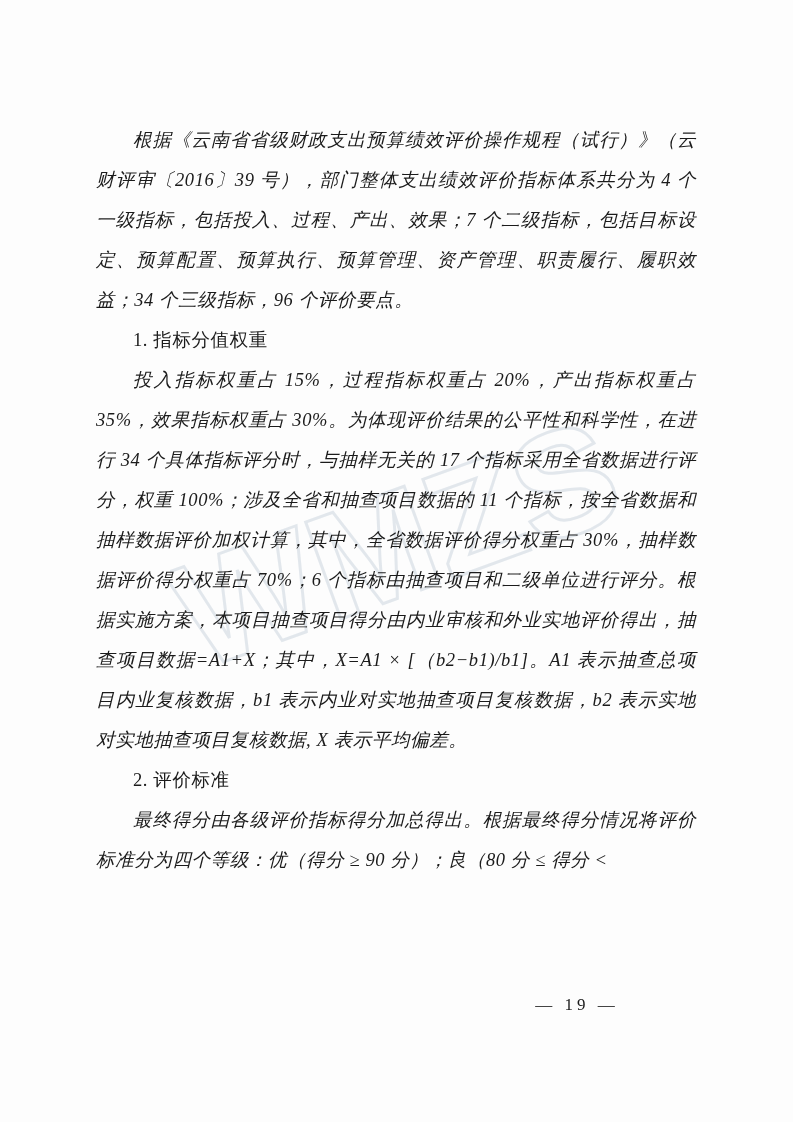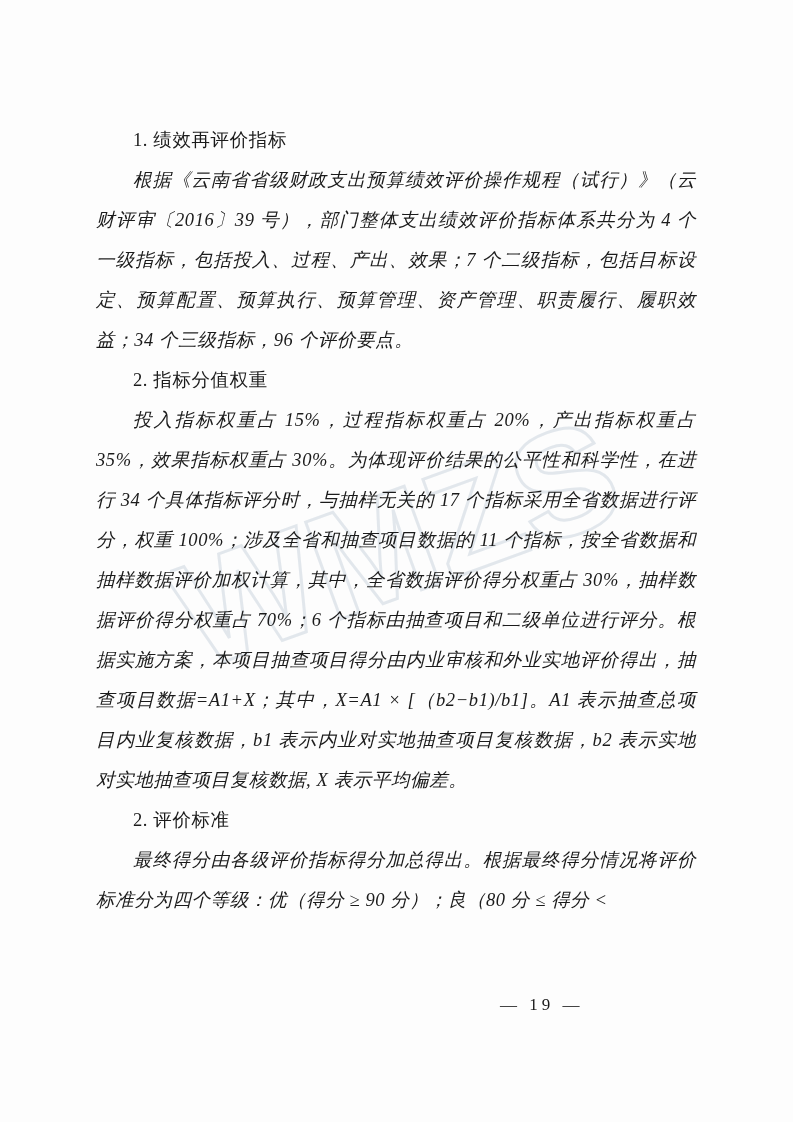--- a/index.html
+++ b/index.html
@@ -62,21 +62,21 @@
     text-indent: 2em;
     letter-spacing: 0.6px;
     margin: 0;
     color: #1b1b1b;
   }
   .footer {
     position: absolute;
     left: 0;
     top: 995px;
     width: 686px;
-    text-align: left;
+    text-align: center;
     z-index: 2;
   }
   .pagenum {
     display: inline-block;
     font-size: 17px;
     letter-spacing: 4px;
     color: #1b1b1b;
     margin-right: 32px;
     margin-left: 500px;
   }
@@ -86,23 +86,22 @@
 
 <div class="page">
 
   <div class="watermark">
     <svg viewBox="0 0 460 290" xmlns="http://www.w3.org/2000/svg">
       <text x="230" y="200" font-family="Liberation Sans, sans-serif" font-size="150" font-weight="bold" fill="none" stroke="#c9d3dd" stroke-width="3" text-anchor="middle" transform="rotate(-20 230 160)">WMZS</text>
     </svg>
   </div>
 
   <div class="content">
-    <p class="heading">1. 绩效再评价指标</p>
     <p class="para">根据《云南省省级财政支出预算绩效评价操作规程（试行）》（云财评审〔2016〕39 号），部门整体支出绩效评价指标体系共分为 4 个一级指标，包括投入、过程、产出、效果；7 个二级指标，包括目标设定、预算配置、预算执行、预算管理、资产管理、职责履行、履职效益；34 个三级指标，96 个评价要点。</p>
-    <p class="heading">2. 指标分值权重</p>
+    <p class="heading">1. 指标分值权重</p>
     <p class="para">投入指标权重占 15%，过程指标权重占 20%，产出指标权重占 35%，效果指标权重占 30%。为体现评价结果的公平性和科学性，在进行 34 个具体指标评分时，与抽样无关的 17 个指标采用全省数据进行评分，权重 100%；涉及全省和抽查项目数据的 11 个指标，按全省数据和抽样数据评价加权计算，其中，全省数据评价得分权重占 30%，抽样数据评价得分权重占 70%；6 个指标由抽查项目和二级单位进行评分。根据实施方案，本项目抽查项目得分由内业审核和外业实地评价得出，抽查项目数据=A1+X；其中，X=A1 × [（b2−b1)/b1]。A1 表示抽查总项目内业复核数据，b1 表示内业对实地抽查项目复核数据，b2 表示实地对实地抽查项目复核数据, X 表示平均偏差。</p>
     <p class="heading">2. 评价标准</p>
     <p class="para">最终得分由各级评价指标得分加总得出。根据最终得分情况将评价标准分为四个等级：优（得分 ≥ 90 分）；良（80 分 ≤ 得分 &lt;</p>
   </div>
 
   <div class="footer">
     <span class="pagenum">— 19 —</span>
   </div>
 
 </div>

